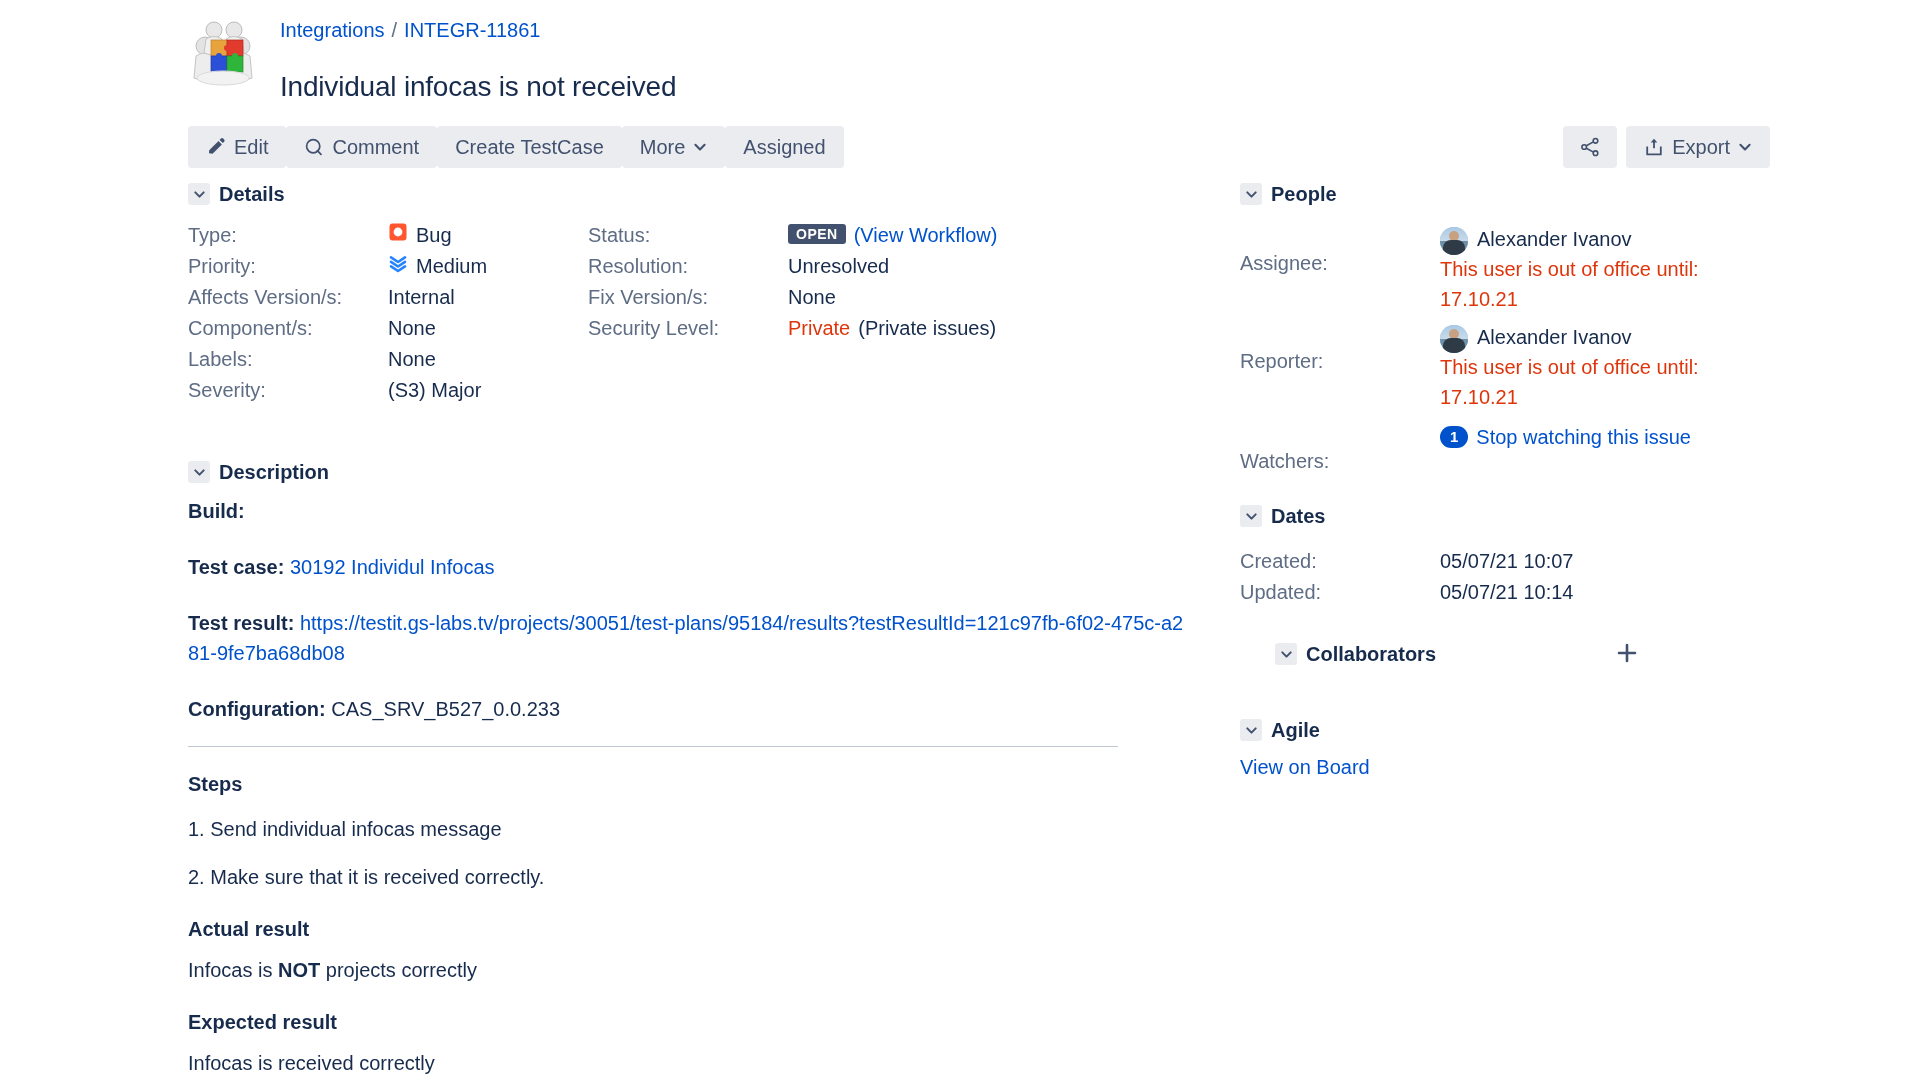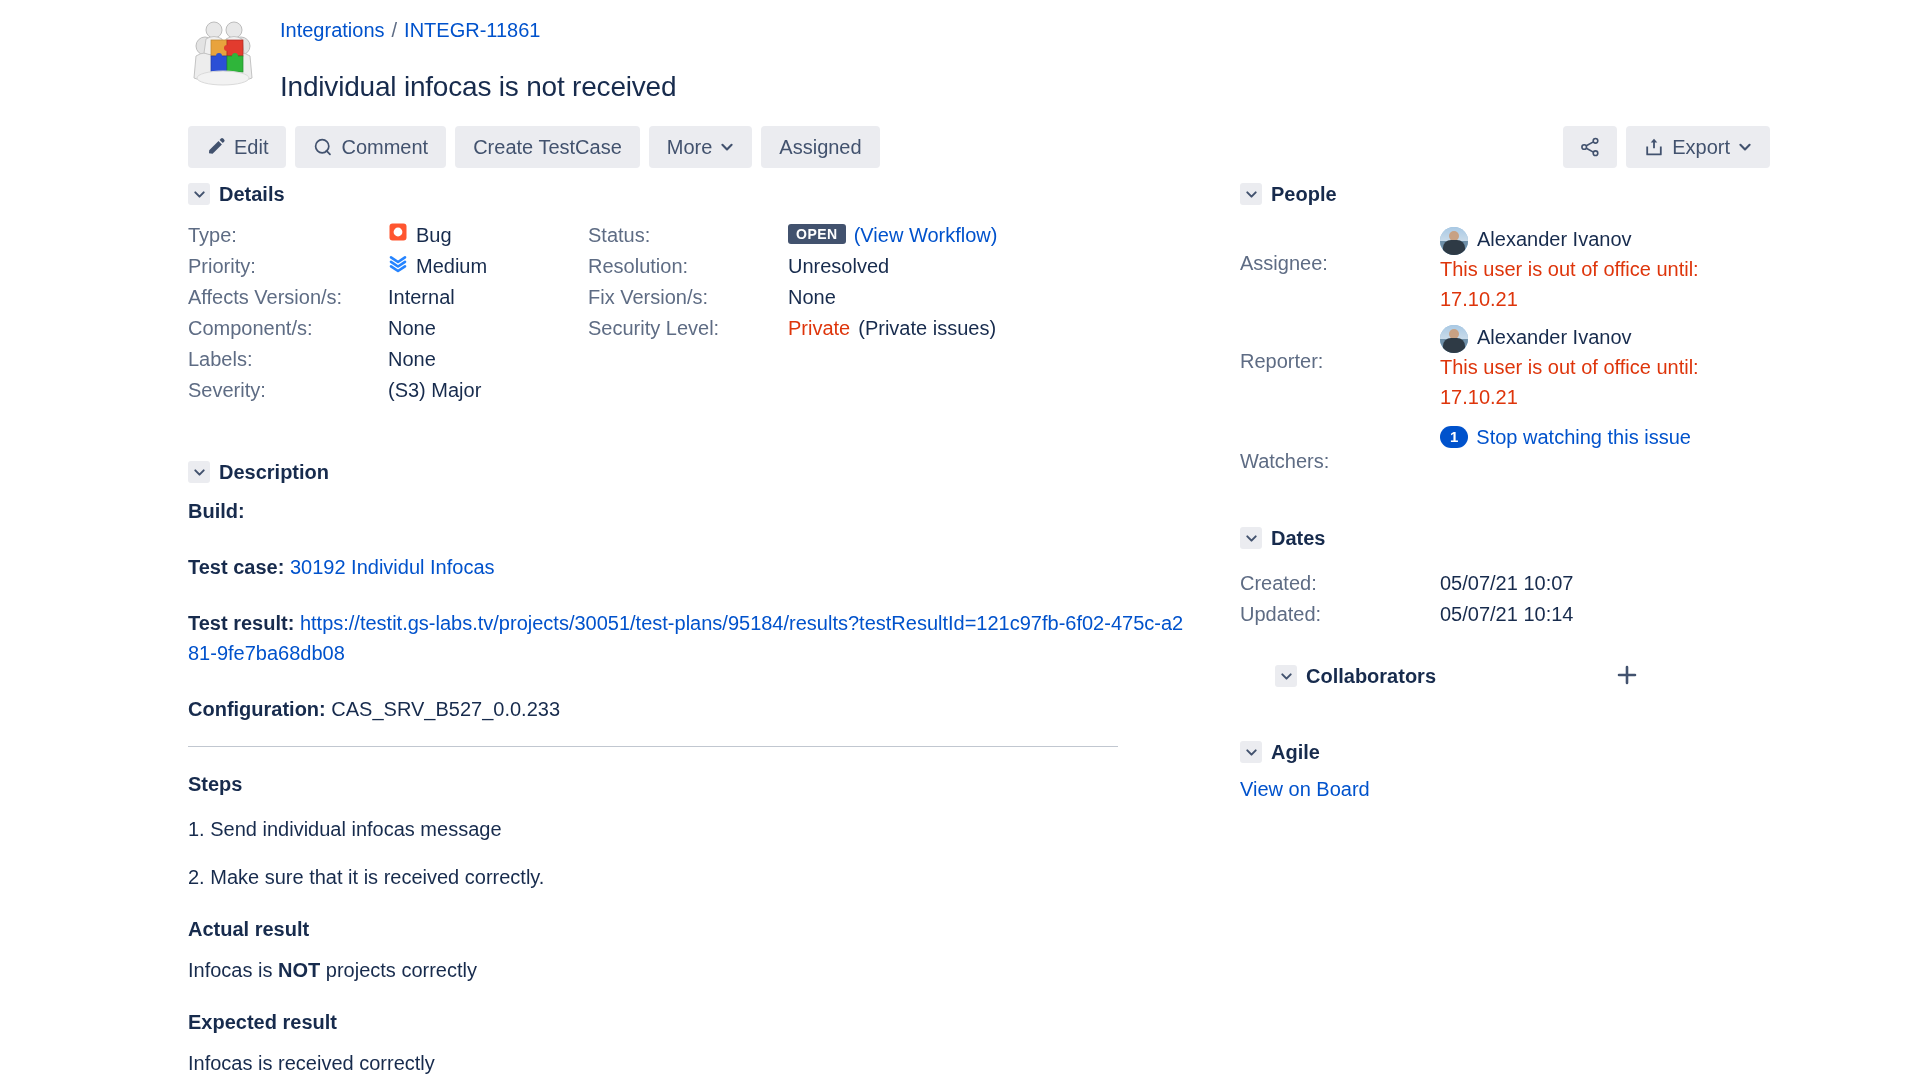--- a/index.html
+++ b/index.html
@@ -26,21 +26,21 @@
   }
   .breadcrumb a { color: #0052CC; text-decoration: none; }
   .breadcrumb .sep { color: #5E6C84; margin: 0 7px; font-weight: 300; }
   .issue-title {
     position: absolute; left: 95px; top: 38px;
     font-size: 28px; line-height: 44px; font-weight: 500;
     color: #172B4D; white-space: nowrap; letter-spacing: -0.2px;
   }
 
   
-  .toolbar { position: absolute; left: 188px; top: 126px; height: 42px; display: flex; gap: 9px; }
+  .toolbar { position: absolute; left: 188px; top: 126px; height: 42px; display: flex; }
   .toolbar-right { position: absolute; right: 150px; top: 126px; height: 42px; display: flex; gap: 9px; padding-left: 38px; }
   .btn {
     display: inline-flex; align-items: center; justify-content: center;
     gap: 8px;
     height: 42px; padding: 0 18px;
     background: #EBECF0; border: none; border-radius: 4px;
     color: #42526E; font-size: 20px; font-family: "Liberation Sans", sans-serif;
     cursor: pointer; white-space: nowrap;
   }
   .btn.icon-only { padding: 0 16px; }
@@ -410,21 +410,21 @@
       </div>
 
       <div class="p-row" style="margin-top:10px;">
         <div class="p-label">Watchers:</div>
         <div class="p-val">
           <span class="watch-badge">1</span><a href="#" class="link">Stop watching this issue</a>
         </div>
       </div>
     </div>
 
-    <div class="section-head" style="margin-top:46px;">
+    <div class="section-head" style="margin-top:24px;">
       <span class="chevron">
         <svg width="13" height="13" viewBox="0 0 13 13">
             <path d="M2.3 4.4 L6.5 8.6 L10.7 4.4" fill="none" stroke="#42526E" stroke-width="2" stroke-linecap="round" stroke-linejoin="round"></path>
           </svg>
       </span>
       <span>Dates</span>
     </div>
 
     <div style="margin-top:16px;">
       <div class="d-row">

